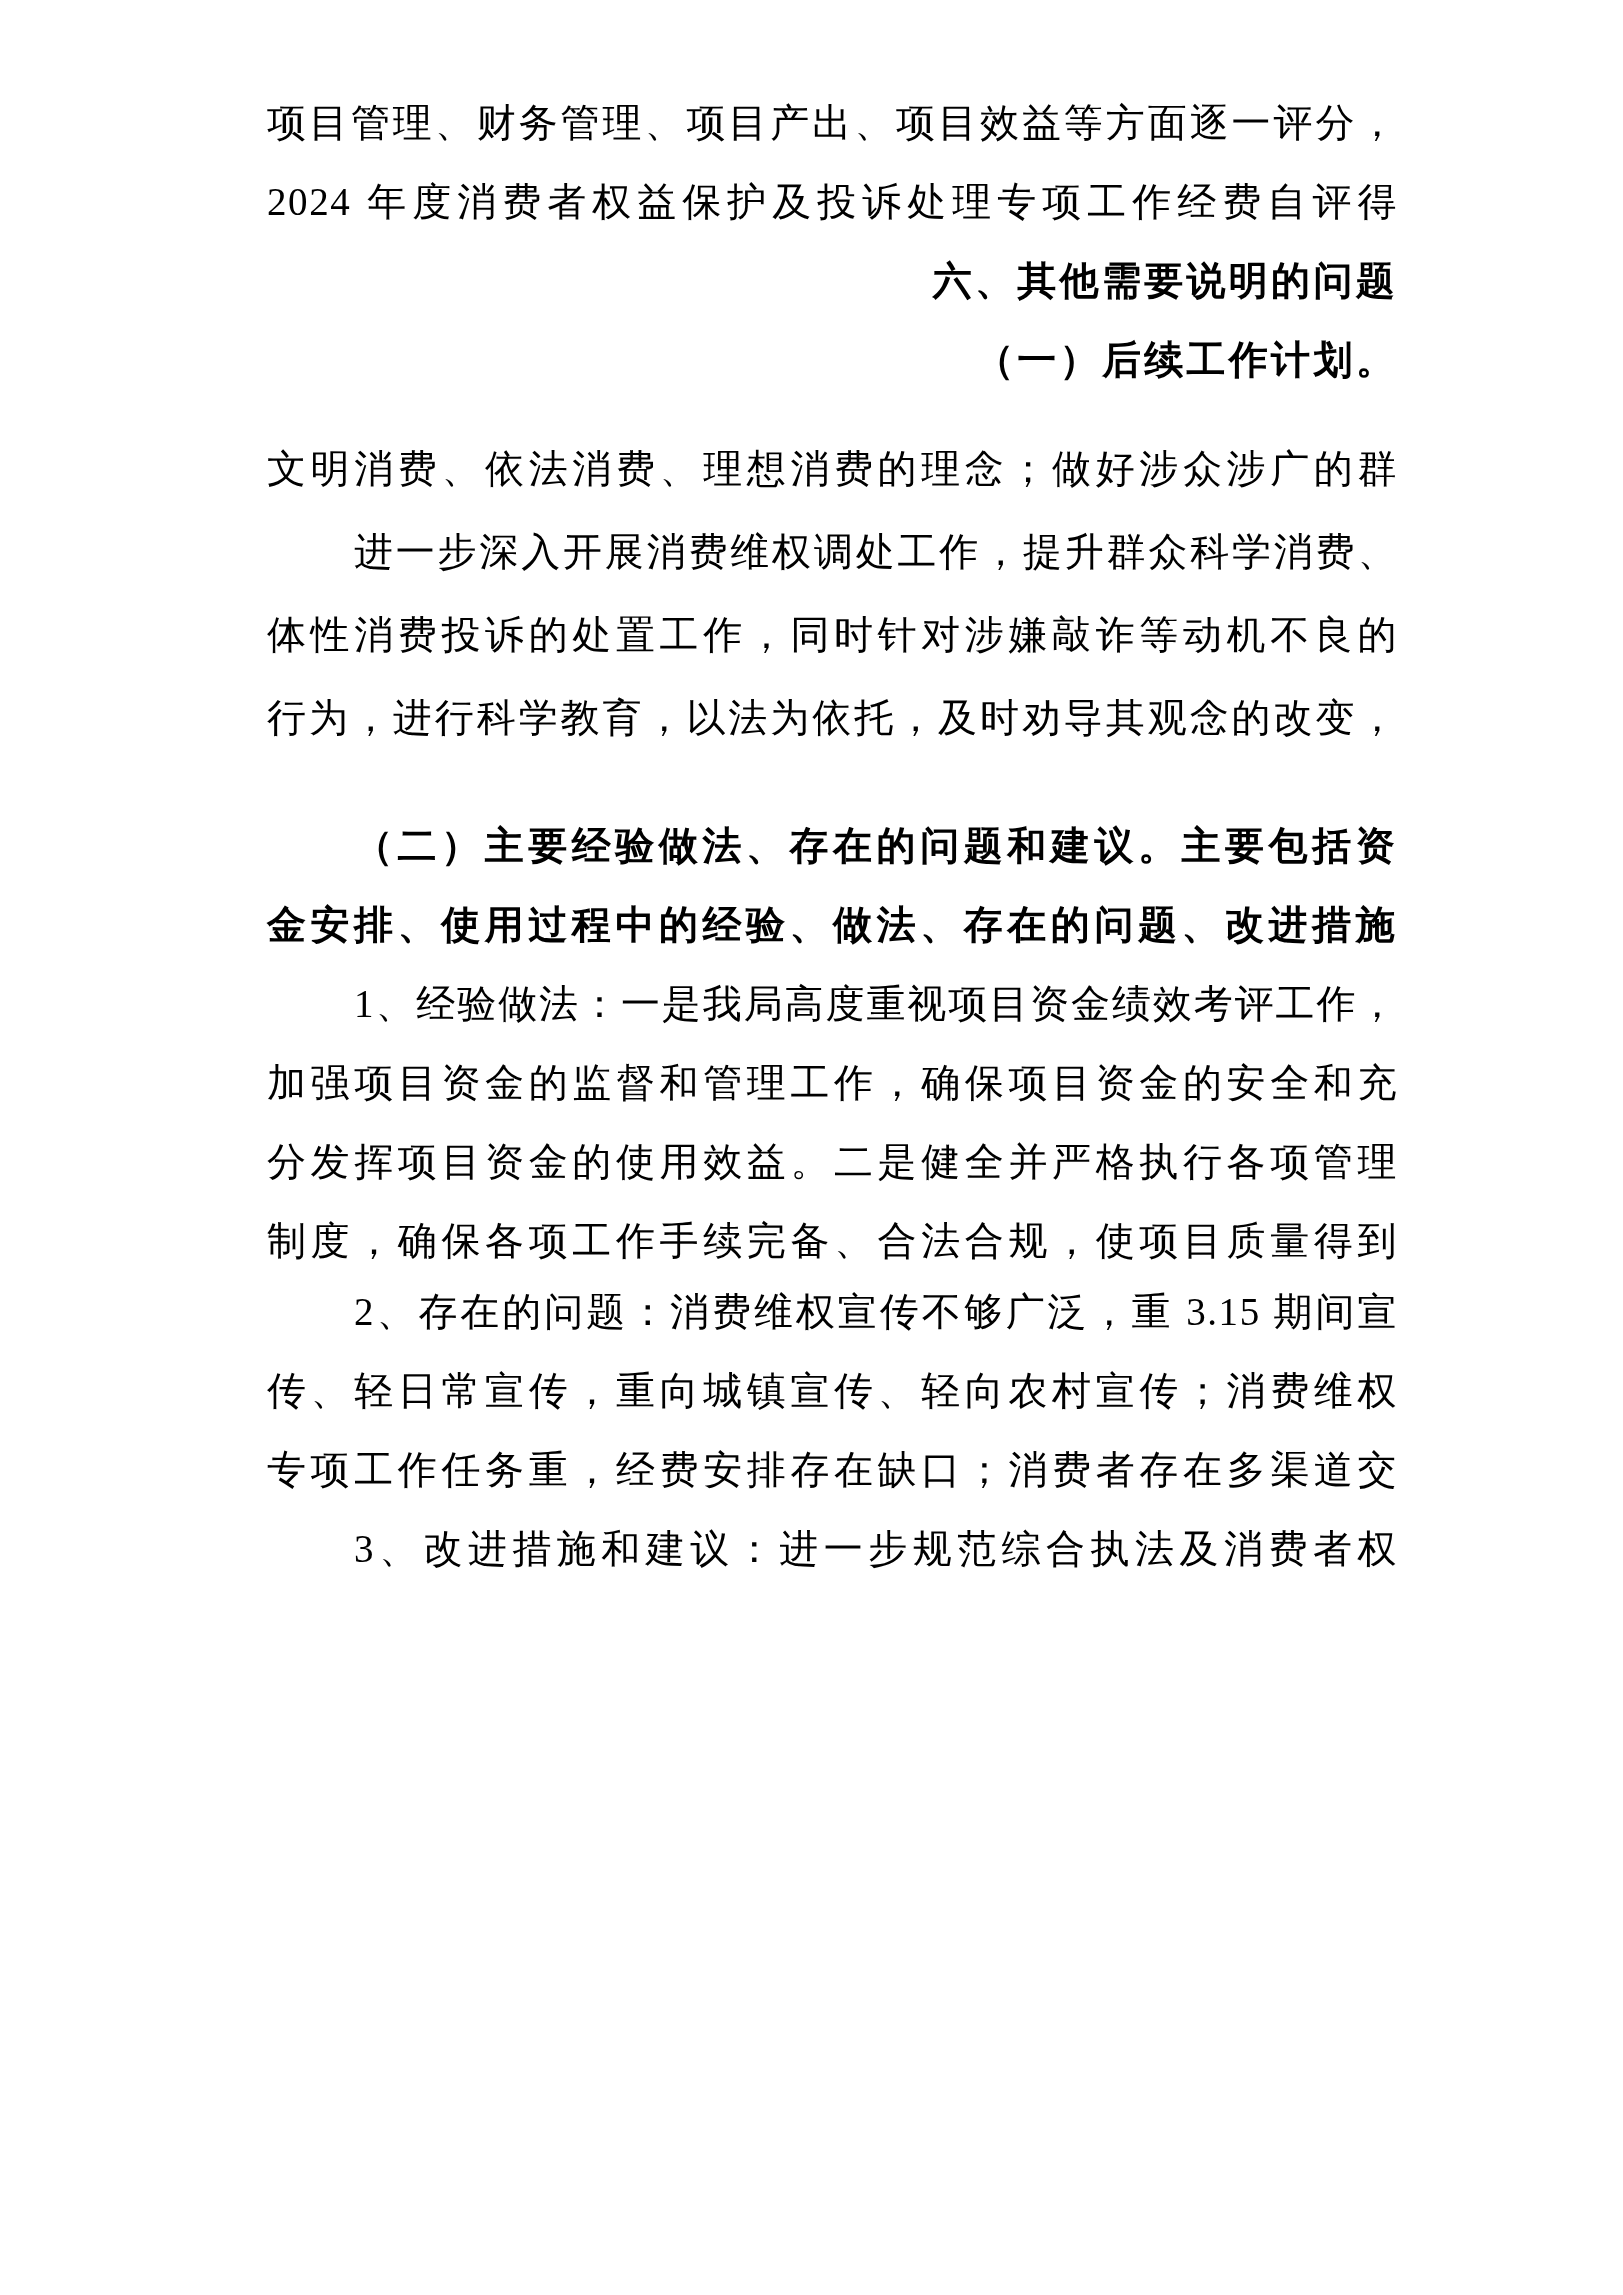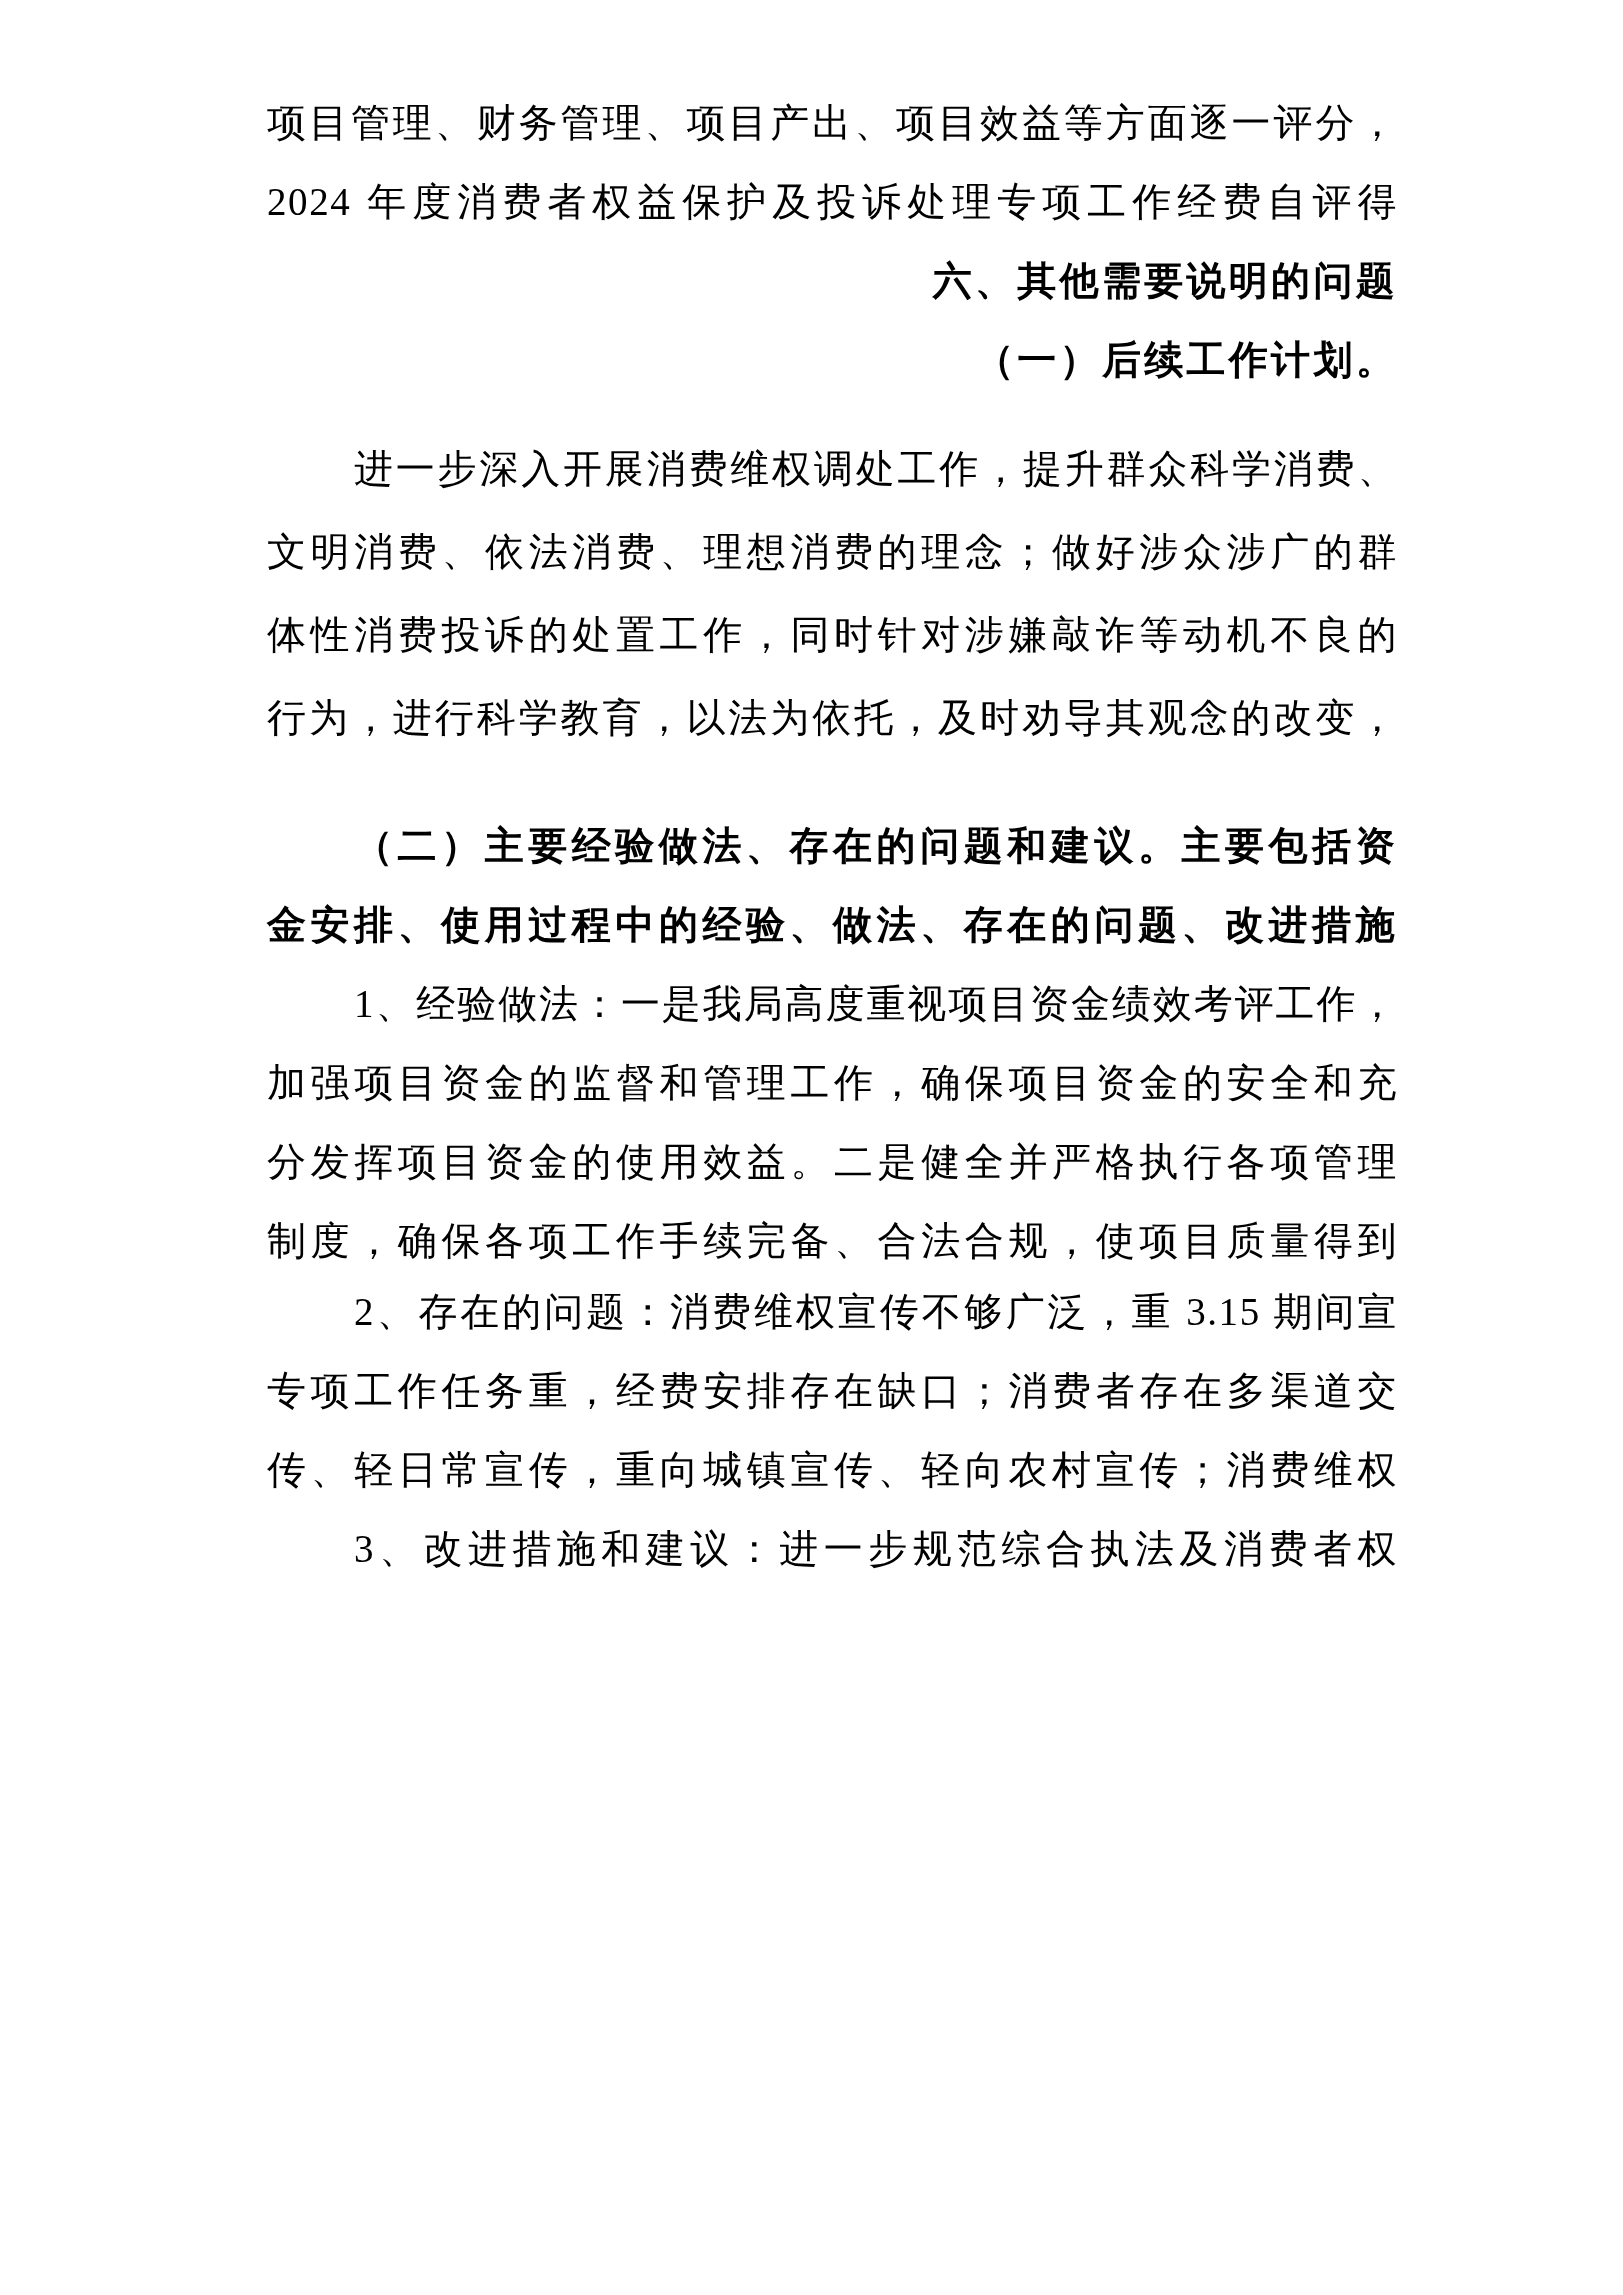--- a/index.html
+++ b/index.html
@@ -59,38 +59,38 @@
         <div class="line full" data-name="text-line">项目管理、财务管理、项目产出、项目效益等方面逐一评分，</div>
         <div class="line full" data-name="text-line">2024 年度消费者权益保护及投诉处理专项工作经费自评得</div>
       </div>
       <div class="para heading" data-name="heading-section-six">
         <div class="line indent" data-name="text-line">六、其他需要说明的问题</div>
       </div>
       <div class="para heading" data-name="heading-sub-one">
         <div class="line indent" data-name="text-line">（一）后续工作计划。</div>
       </div>
       <div class="para body" data-name="para-followup-plan">
+        <div class="line full" data-name="text-line">文明消费、依法消费、理想消费的理念；做好涉众涉广的群</div>
         <div class="line full indent" data-name="text-line">进一步深入开展消费维权调处工作，提升群众科学消费、</div>
-        <div class="line full" data-name="text-line">文明消费、依法消费、理想消费的理念；做好涉众涉广的群</div>
         <div class="line full" data-name="text-line">体性消费投诉的处置工作，同时针对涉嫌敲诈等动机不良的</div>
         <div class="line full" data-name="text-line">行为，进行科学教育，以法为依托，及时劝导其观念的改变，</div>
       </div>
       <div class="para heading" data-name="heading-sub-two">
         <div class="line full indent" data-name="text-line">（二）主要经验做法、存在的问题和建议。主要包括资</div>
         <div class="line full" data-name="text-line">金安排、使用过程中的经验、做法、存在的问题、改进措施</div>
       </div>
       <div class="para body" data-name="para-experience">
         <div class="line full indent" data-name="text-line">1、经验做法：一是我局高度重视项目资金绩效考评工作，</div>
         <div class="line full" data-name="text-line">加强项目资金的监督和管理工作，确保项目资金的安全和充</div>
         <div class="line full" data-name="text-line">分发挥项目资金的使用效益。二是健全并严格执行各项管理</div>
         <div class="line full" data-name="text-line">制度，确保各项工作手续完备、合法合规，使项目质量得到</div>
       </div>
       <div class="para body" data-name="para-problems">
         <div class="line full indent" data-name="text-line">2、存在的问题：消费维权宣传不够广泛，重 3.15 期间宣</div>
+        <div class="line full" data-name="text-line">传、轻日常宣传，重向城镇宣传、轻向农村宣传；消费维权</div>
         <div class="line full" data-name="text-line">专项工作任务重，经费安排存在缺口；消费者存在多渠道交</div>
-        <div class="line full" data-name="text-line">传、轻日常宣传，重向城镇宣传、轻向农村宣传；消费维权</div>
       </div>
       <div class="para body" data-name="para-improvement">
         <div class="line full indent" data-name="text-line">3、改进措施和建议：进一步规范综合执法及消费者权</div>
       </div>
     </div>
 </div>
 
 
 </body></html>

